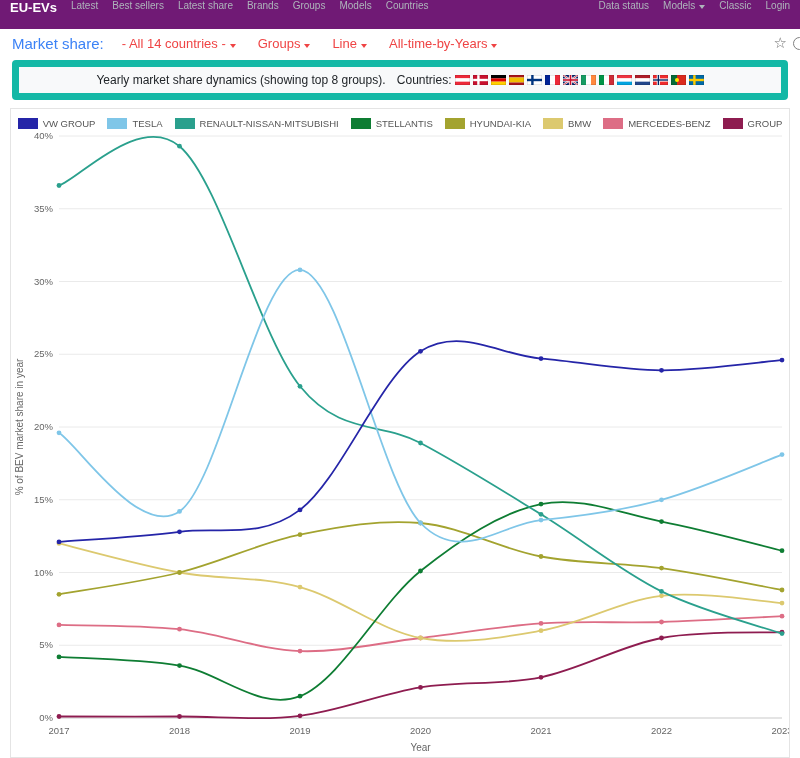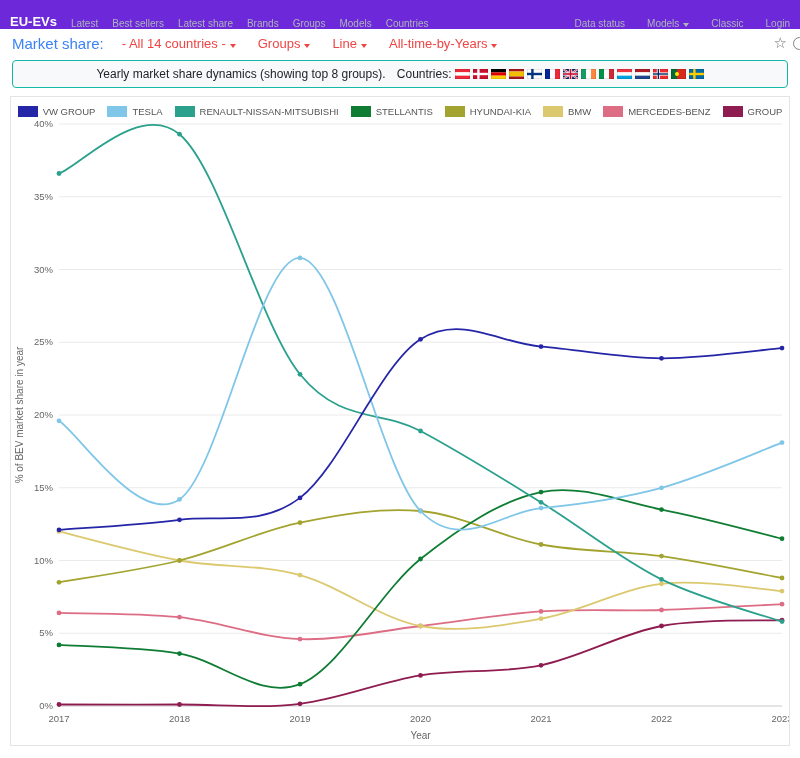--- a/index.html
+++ b/index.html
@@ -1,38 +1,38 @@
 <!DOCTYPE html>
 <html><head>
 <meta charset="utf-8">
 <style>
   * { box-sizing: border-box; }
   html, body { margin:0; padding:0; }
   body { width:800px; height:758px; overflow:hidden; background:#fff;
          font-family:"Liberation Sans","DejaVu Sans",sans-serif; }
 
-  .navbar { display:flex; align-items:flex-end; background:#6d28d9; height:29px; padding:0 10px; }
+  .navbar { display:flex; align-items:flex-start; background:#701a75; height:29px; padding:0 10px; }
   .brand { color:#ffffff; font-weight:700; font-size:13px; margin-right:14px; cursor:pointer; }
   .nav-items { display:flex; align-items:center; }
   .nav-item { color:#aeb5bb; font-size:10px; text-decoration:none; margin-right:14px; white-space:nowrap; }
-  .nav-items.right { margin-left:auto;gap:8px; }
+  .nav-items.right { margin-left:auto; }
   .nav-items.right .nav-item { margin-right:0; margin-left:14px; }
   .caret { display:inline-block; width:0; height:0; border-left:3.5px solid transparent;
            border-right:3.5px solid transparent; border-top:4px solid currentColor; margin-left:4px; }
 
   .toolbar { display:flex; align-items:center; padding:6px 12px; position:relative; background:#fff; }
   .toolbar-title { font-size:15px; color:#3b82f6; margin-right:18px; white-space:nowrap; }
   .dropdowns { display:flex; align-items:center; }
   .dropdown-toggle { font-size:13px; color:#ef4444; text-decoration:none; margin-right:22px; white-space:nowrap; }
   .toolbar-icons { margin-left:auto; display:flex; align-items:center; }
   .star { font-size:15px; color:#707070; line-height:1; cursor:pointer; font-family:"DejaVu Sans",sans-serif; }
   .help-circle { width:13px; height:13px; border:1.5px solid #808080; border-radius:50%;
                  margin-left:6px; margin-right:-18px; }
 
-  .banner { margin:2px 12px 8px; background:#f8f9fa; border:1px solid #14b8a6; border-radius:4px;
+  .banner { margin:2px 12px 8px; background:#f8f9fa; border:7px solid #14b8a6; border-radius:4px;
             padding:6px 8px; text-align:center; font-size:12px; color:#212529; }
   .countries-label { margin-left:8px; }
   .flag { margin-left:3px; vertical-align:-1px; }
 
   .chart-card { margin:4px 10px 0; border:1px solid #e4e4e4; background:#fff; padding-top:9px; }
   .legend { display:flex; justify-content:center; flex-wrap:nowrap; }
   .legend-item { display:inline-flex; align-items:center; font-size:9.5px; color:#555; margin:0 6px;
                  white-space:nowrap; cursor:pointer; }
   .legend-swatch { width:20px; height:11px; display:inline-block; margin-right:5px; }
   .chart { display:block; margin-top:3px; }

